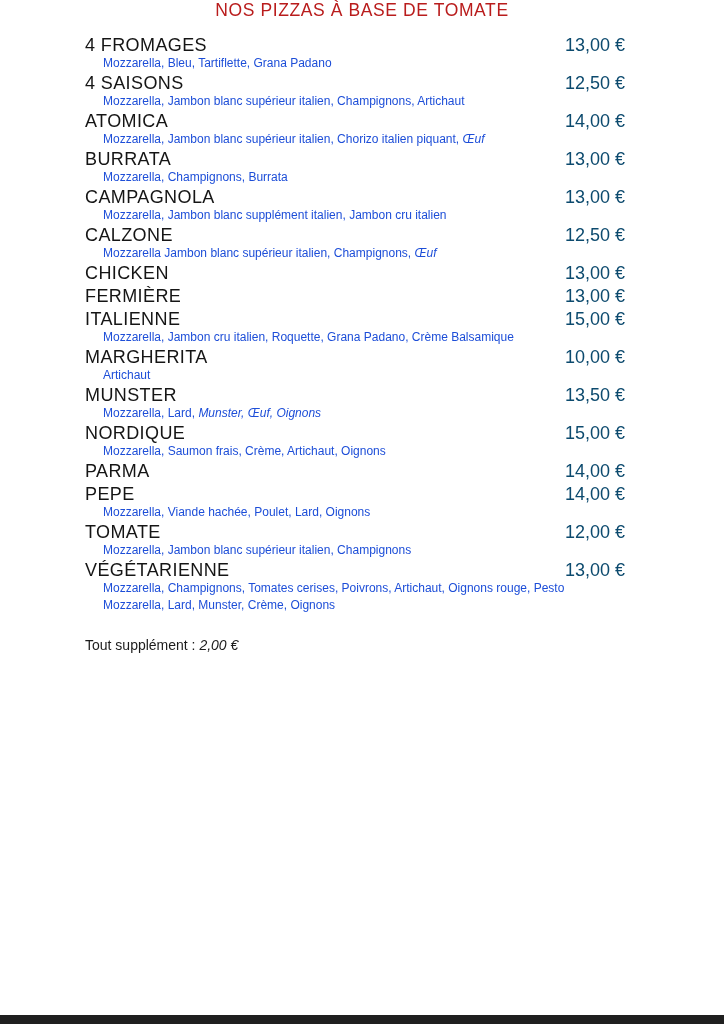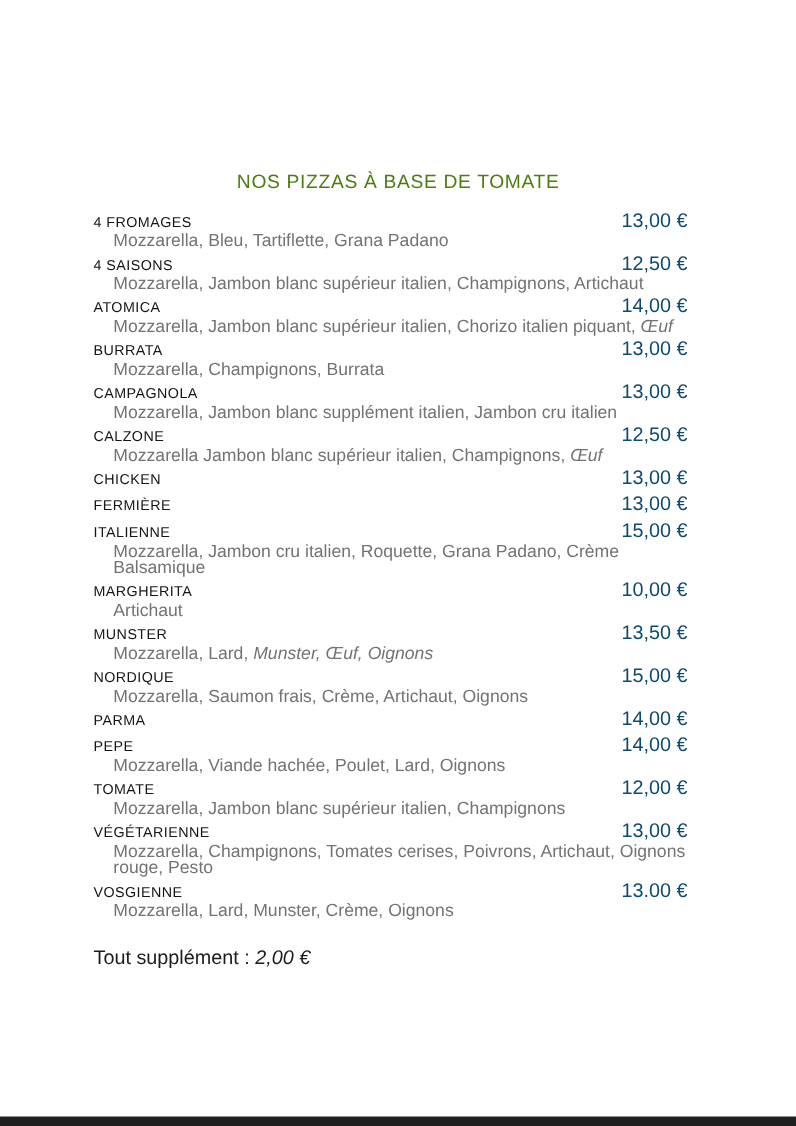--- a/index.html
+++ b/index.html
@@ -10,63 +10,61 @@
     color: #1c1c1c;
   }
   .page {
     position: relative;
     width: 724px;
     height: 1024px;
     background: #ffffff;
     overflow: hidden;
   }
   .page-title {
-    padding-top: 117px;
     text-align: center;
     font-size: 17.5px;
     letter-spacing: 0.6px;
-    color: #4d7c0f;
+    color: #b91c1c;
     font-weight: 400;
-    margin-top: 38px;
   }
   .menu-list {
     margin: 14px 99px 0 85px; 
     width: 540px;
   }
   .menu-item {
     padding-bottom: 2px;
   }
   .item-head {
     display: flex;
     justify-content: space-between;
     align-items: baseline;
     line-height: 21px;
   }
   .item-name {
-    font-size: 13px;
+    font-size: 18px;
     letter-spacing: 0.4px;
     color: #151515;
   }
   .item-price {
     font-size: 18px;
     color: #0c4a6e;
     white-space: nowrap;
   }
   .item-ingredients {
     padding-left: 18px;
-    font-size: 16px;
+    font-size: 12px;
     line-height: 15px;
-    color: #737373;
+    color: #1d4ed8;
   }
   .item-ingredients .ital {
     font-style: italic;
   }
   .page-footer {
     margin: 22px 0 0 85px;
-    font-size: 18px;
+    font-size: 14px;
     color: #1c1c1c;
   }
   .page-footer .ital {
     font-style: italic;
   }
   .page-edge {
     position: absolute;
     left: 0;
     bottom: 0;
     width: 100%;
@@ -201,24 +199,20 @@
 
   <div class="menu-item">
     <div class="item-head">
       <span class="item-name">VÉGÉTARIENNE</span>
       <span class="item-price">13,00 €</span>
     </div>
     <div class="item-ingredients"><span>Mozzarella, Champignons, Tomates cerises, Poivrons, Artichaut, Oignons rouge, Pesto</span><span class="ital"></span></div>
   </div>
 
   <div class="menu-item">
-    <div class="item-head">
-      <span class="item-name">VOSGIENNE</span>
-      <span class="item-price">13.00 €</span>
-    </div>
     <div class="item-ingredients"><span>Mozzarella, Lard, Munster, Crème, Oignons</span><span class="ital"></span></div>
   </div>
 </div>
 
   <div class="page-footer"><span>Tout supplément : </span><span class="ital">2,00 €</span></div>
 
   <div class="page-edge"></div>
 </div>
 
 </body></html>

